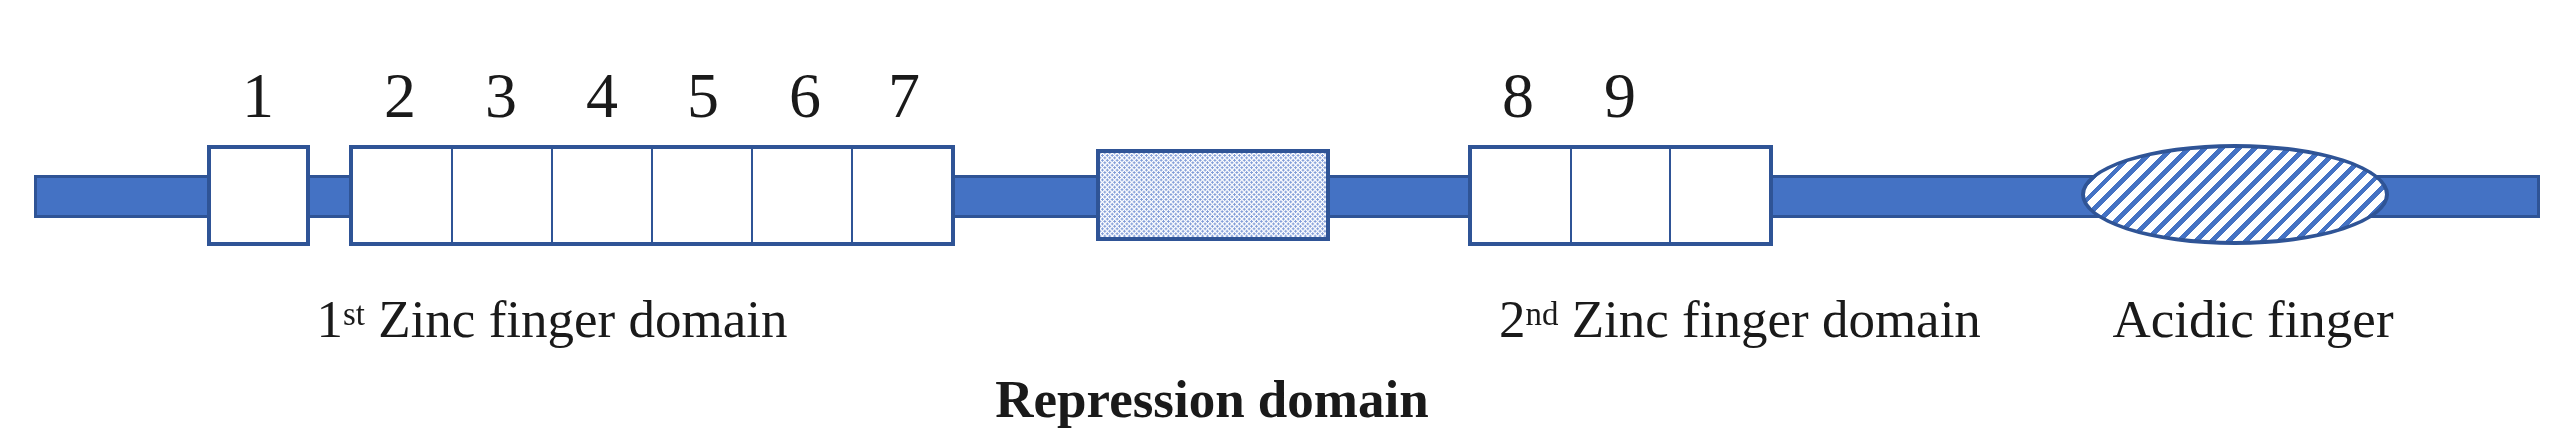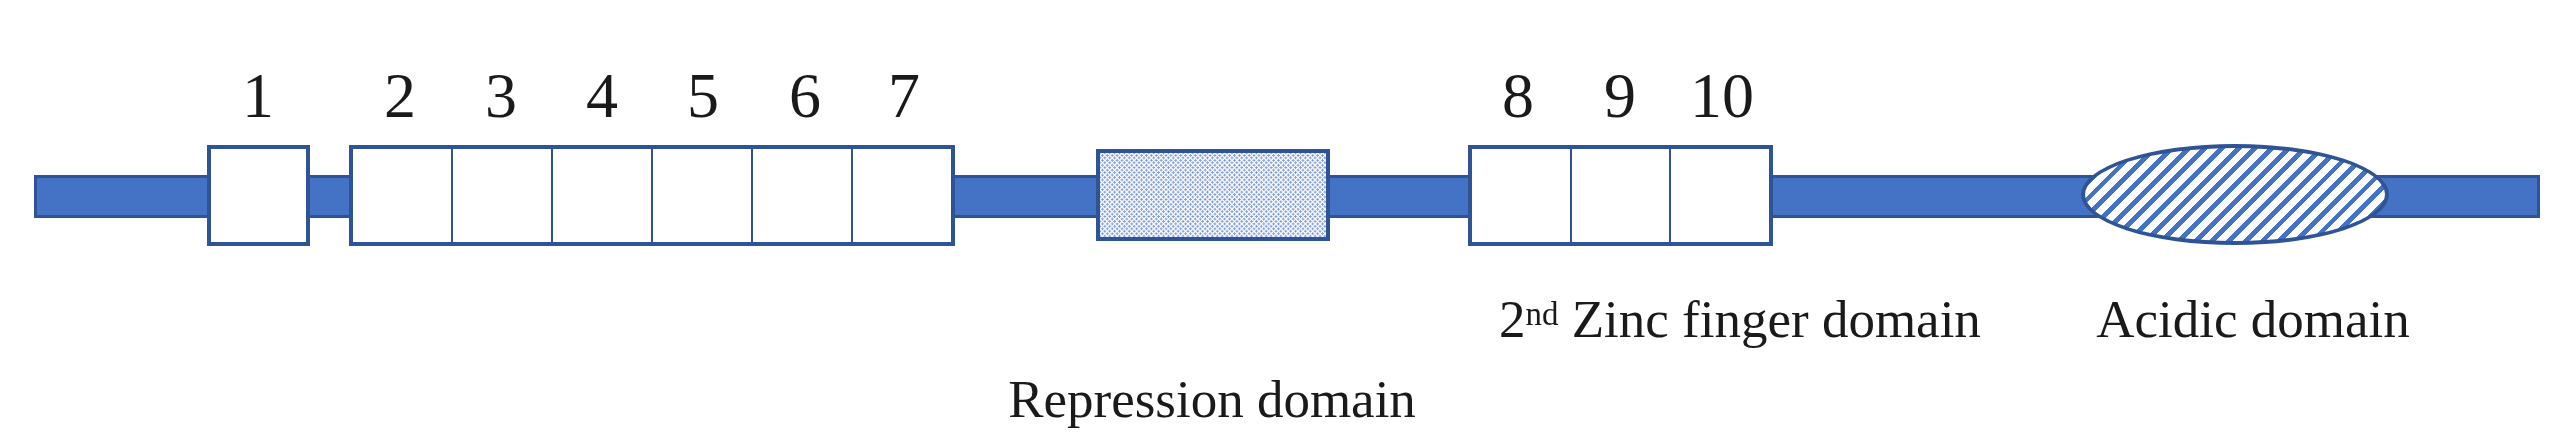--- a/index.html
+++ b/index.html
@@ -81,21 +81,21 @@
     top:281px;
     transform:translateX(-50%);
     font-size:53px;
     line-height:76px;
     white-space:nowrap;
   }
   .lbl sup{font-size:62%;vertical-align:0.38em;line-height:0;}
   .lbl.first{left:552px;}
   .lbl.second{left:1740px;}
   .lbl.acidic{left:2253px;}
-  .lbl.repression{left:1212px;top:361px;}
+  .lbl.repression{left:1212px;top:361px;font-weight:bold;}
 </style>
 </head>
 <body>
 
 <div class="canvas">
 
   <div class="backbone"></div>
 
   <div class="box box1"></div>
 
@@ -120,23 +120,23 @@
 
   <div class="num p1">1</div>
   <div class="num p2">2</div>
   <div class="num p3">3</div>
   <div class="num p4">4</div>
   <div class="num p5">5</div>
   <div class="num p6">6</div>
   <div class="num p7">7</div>
   <div class="num p8">8</div>
   <div class="num p9">9</div>
-  <div class="num p10">10</div>
 
+  <div class="lbl first"><span>1</span><sup>st</sup><span> Zinc finger domain</span></div>
 
   <div class="lbl second"><span>2</span><sup>nd</sup><span> Zinc finger domain</span></div>
 
-  <div class="lbl acidic">Acidic domain</div>
+  <div class="lbl acidic">Acidic finger</div>
 
   <div class="lbl repression">Repression domain</div>
 
 </div>
 
 
 </body></html>

